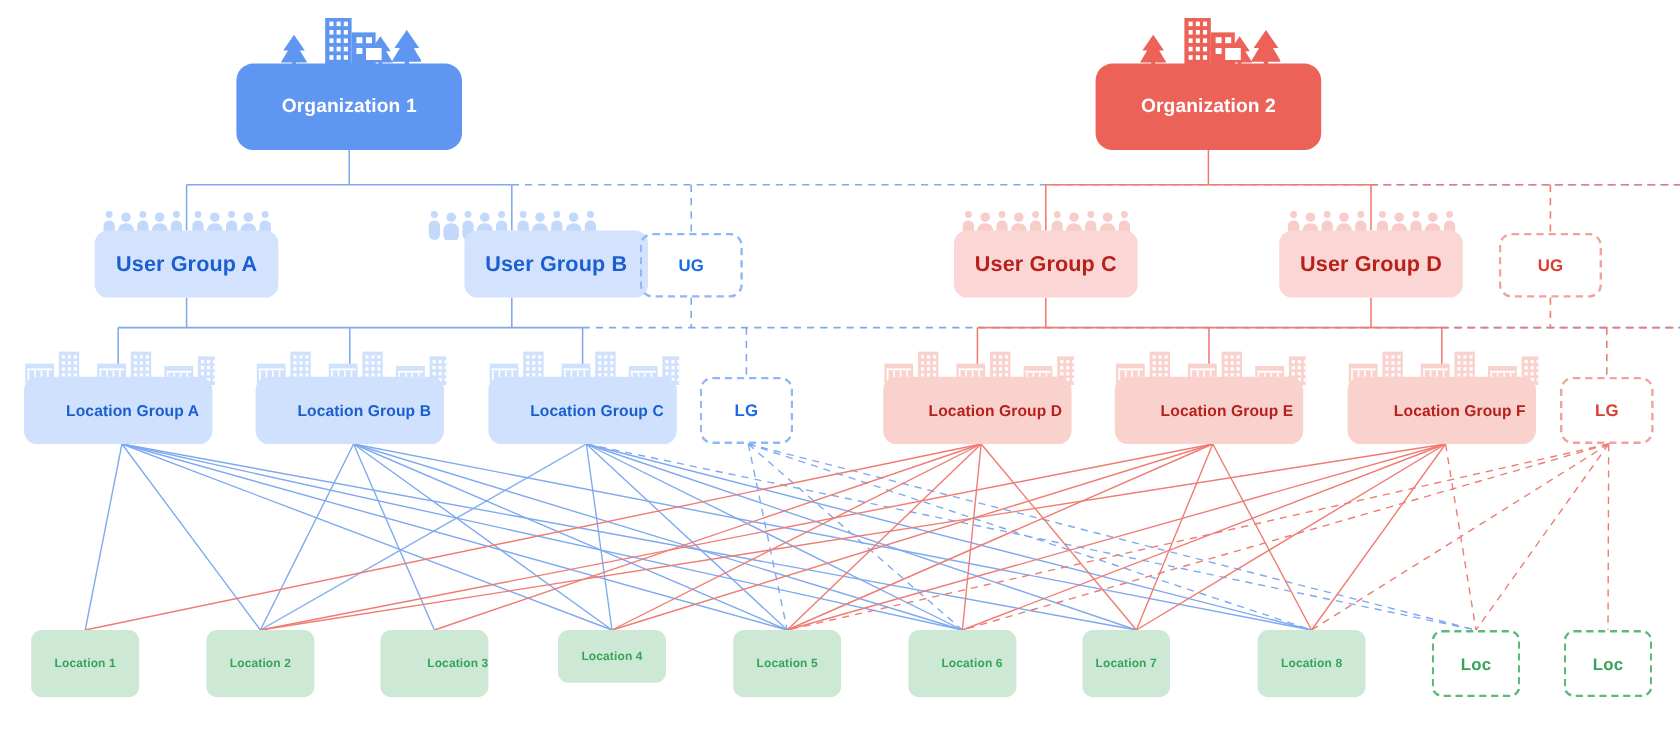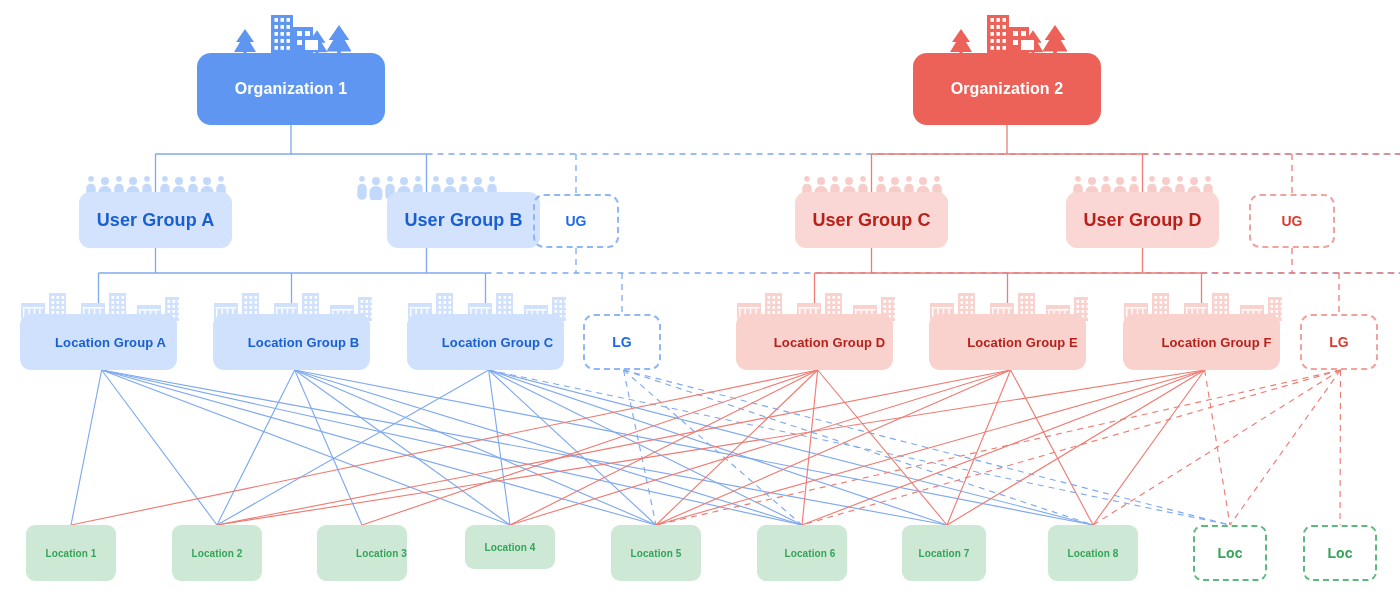--- a/index.html
+++ b/index.html
@@ -700,21 +700,21 @@
       </div>
       <div class="node loc" style="left: 465px; top: 525px; width: 90px; height: 44px;">
         <span>Location 4</span>
       </div>
       <div class="node loc" style="left: 611px; top: 525px; width: 90px; height: 56px;">
         <span>Location 5</span>
       </div>
       <div class="node loc" style="left: 757px; top: 525px; width: 90px; height: 56px; padding-left: 16px;">
         <span>Location 6</span>
       </div>
-      <div class="node loc" style="left: 902px; top: 525px; width: 84px; height: 56px;">
+      <div class="node loc" style="left: 902px; top: 525px; width: 73px; height: 56px;">
         <span>Location 7</span>
       </div>
       <div class="node loc" style="left: 1048px; top: 525px; width: 90px; height: 56px;">
         <span>Location 8</span>
       </div>
       <div class="node ghost green" style="left: 1193px; top: 525px; width: 74px; height: 56px;">
         <span>Loc</span>
       </div>
       <div class="node ghost green" style="left: 1303px; top: 525px; width: 74px; height: 56px;">
         <span>Loc</span>

